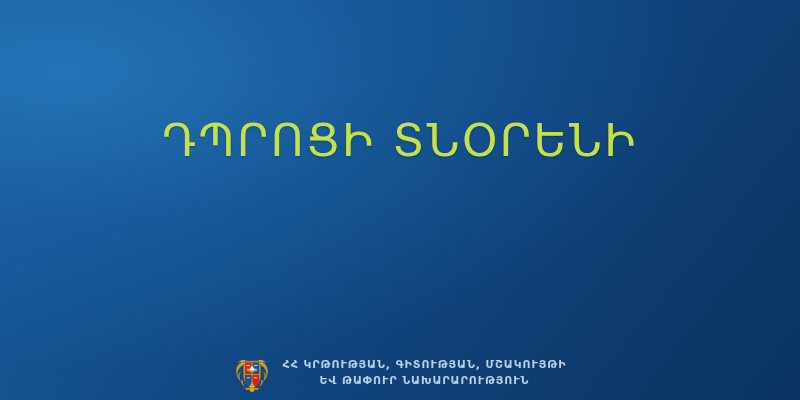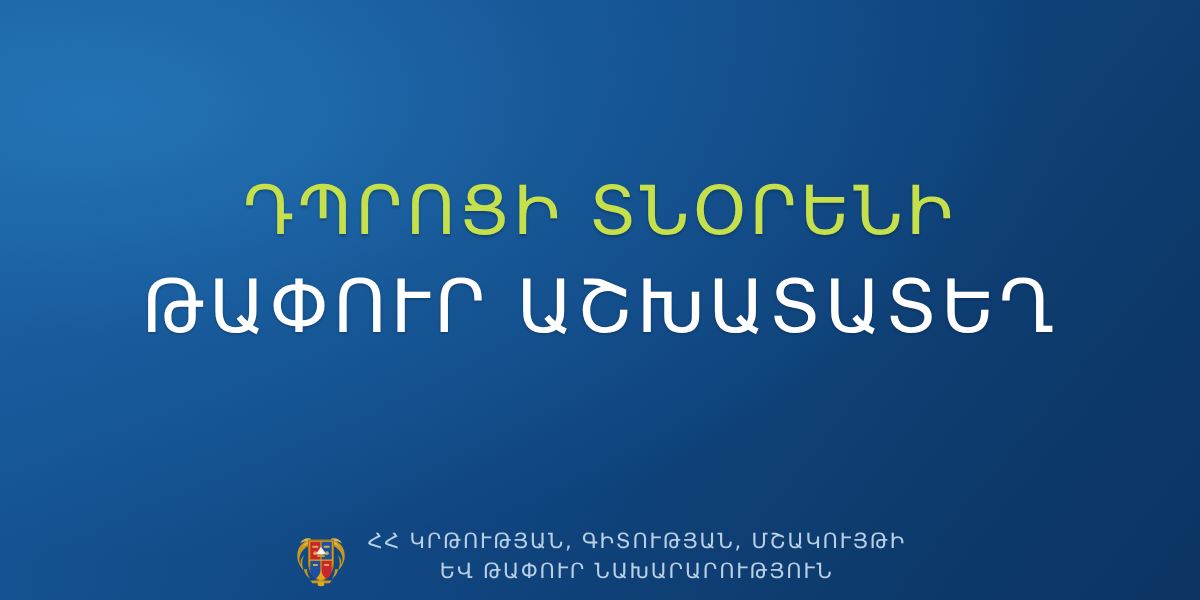--- a/index.html
+++ b/index.html
@@ -84,35 +84,34 @@
   }
 
   .ministry-text {
     display: flex;
     flex-direction: column;
     align-items: center;
     line-height: 1.42;
   }
 
   .ministry-line {
-    font-size: 14px;
+    font-size: 11px;
     letter-spacing: 0.085em;
     color: #b9cfe4;
     white-space: nowrap;
-    font-weight: 400;
+    font-weight: 700;
   }
 </style>
 </head>
 <body>
 
 <div class="banner">
 
   <div class="title-block">
     <span class="title-line title-line-1">ԴՊՐՈՑԻ ՏՆՕՐԵՆԻ</span>
-    <span class="title-line title-line-2">ԹԱՓՈՒՐ ԱՇԽԱՏԱՏԵՂ</span>
   </div>
 
   <div class="footer">
 
     <svg class="emblem" viewBox="0 0 100 106" aria-hidden="true">
 
       <path d="M30 20 C16 22 7 32 6 46 C5 58 10 68 18 76 C14 66 14 56 19 48
                C13 52 11 60 12 66 C8 57 10 44 18 37 C24 31 29 29 34 28 Z" fill="#c8981f"></path>
       <path d="M31 17 C22 15 14 19 11 26 C16 22 22 21 27 22 C22 24 18 28 16 33
                C21 28 27 26 33 26 Z" fill="#e0b54a"></path>

